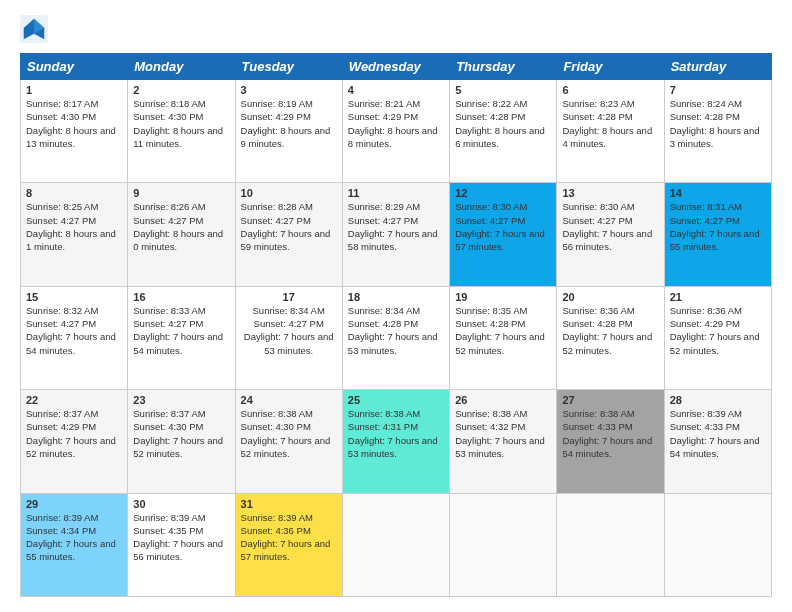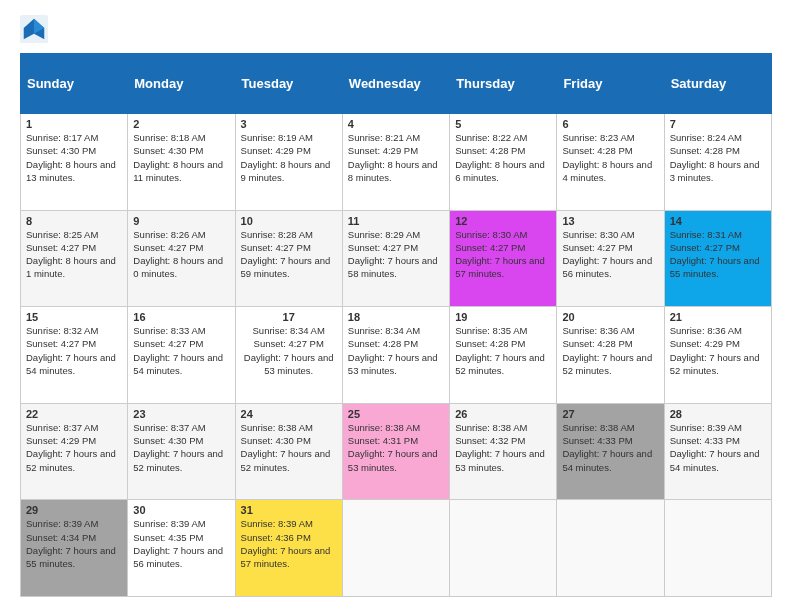--- a/index.html
+++ b/index.html
@@ -58,24 +58,25 @@
       flex: 1;
       border: 1px solid #ccc;
       border-collapse: collapse;
       width: 100%;
       table-layout: fixed;
     }
     .calendar th {
       background-color: #1a6db5;
       color: white;
       text-align: left;
-      padding: 22px 6px;
+      padding: 5px 6px;
       font-size: 13px;
       font-weight: bold;
       border: 1px solid #1a6db5;
+      font-style: italic;
     }
     .calendar td {
       border: 1px solid #ccc;
       vertical-align: top;
       padding: 4px 5px;
       font-size: 9.5px;
       color: #333;
       background: #fff;
     }
     .calendar tr:nth-child(even) td {
@@ -216,21 +217,21 @@
             </div>
           </td>
           <td style="background: rgb(245, 245, 245);">
             <span class="day-num">11</span>
             <div class="cell-content">
               <div>Sunrise: 8:29 AM</div>
               <div>Sunset: 4:27 PM</div>
               <div>Daylight: 7 hours and 58 minutes.</div>
             </div>
           </td>
-          <td style="background: #d946ef;">
+          <td style="background: #0ea5e9;">
             <span class="day-num">12</span>
             <div class="cell-content">
               <div>Sunrise: 8:30 AM</div>
               <div>Sunset: 4:27 PM</div>
               <div>Daylight: 7 hours and 57 minutes.</div>
             </div>
           </td>
           <td style="background: rgb(245, 245, 245);">
             <span class="day-num">13</span>
             <div class="cell-content">
@@ -324,21 +325,21 @@
             </div>
           </td>
           <td style="background: rgb(245, 245, 245);">
             <span class="day-num">24</span>
             <div class="cell-content">
               <div>Sunrise: 8:38 AM</div>
               <div>Sunset: 4:30 PM</div>
               <div>Daylight: 7 hours and 52 minutes.</div>
             </div>
           </td>
-          <td style="background: #f9a8d4;">
+          <td style="background: #5eead4;">
             <span class="day-num">25</span>
             <div class="cell-content">
               <div>Sunrise: 8:38 AM</div>
               <div>Sunset: 4:31 PM</div>
               <div>Daylight: 7 hours and 53 minutes.</div>
             </div>
           </td>
           <td style="background: rgb(245, 245, 245);">
             <span class="day-num">26</span>
             <div class="cell-content">
@@ -358,21 +359,21 @@
           <td style="background: rgb(245, 245, 245);">
             <span class="day-num">28</span>
             <div class="cell-content">
               <div>Sunrise: 8:39 AM</div>
               <div>Sunset: 4:33 PM</div>
               <div>Daylight: 7 hours and 54 minutes.</div>
             </div>
           </td>
         </tr>
         <tr>
-          <td style="background: #a3a3a3;">
+          <td style="background: #7dd3fc;">
             <span class="day-num">29</span>
             <div class="cell-content">
               <div>Sunrise: 8:39 AM</div>
               <div>Sunset: 4:34 PM</div>
               <div>Daylight: 7 hours and 55 minutes.</div>
             </div>
           </td>
           <td style="background: rgb(255, 255, 255);">
             <span class="day-num">30</span>
             <div class="cell-content">

